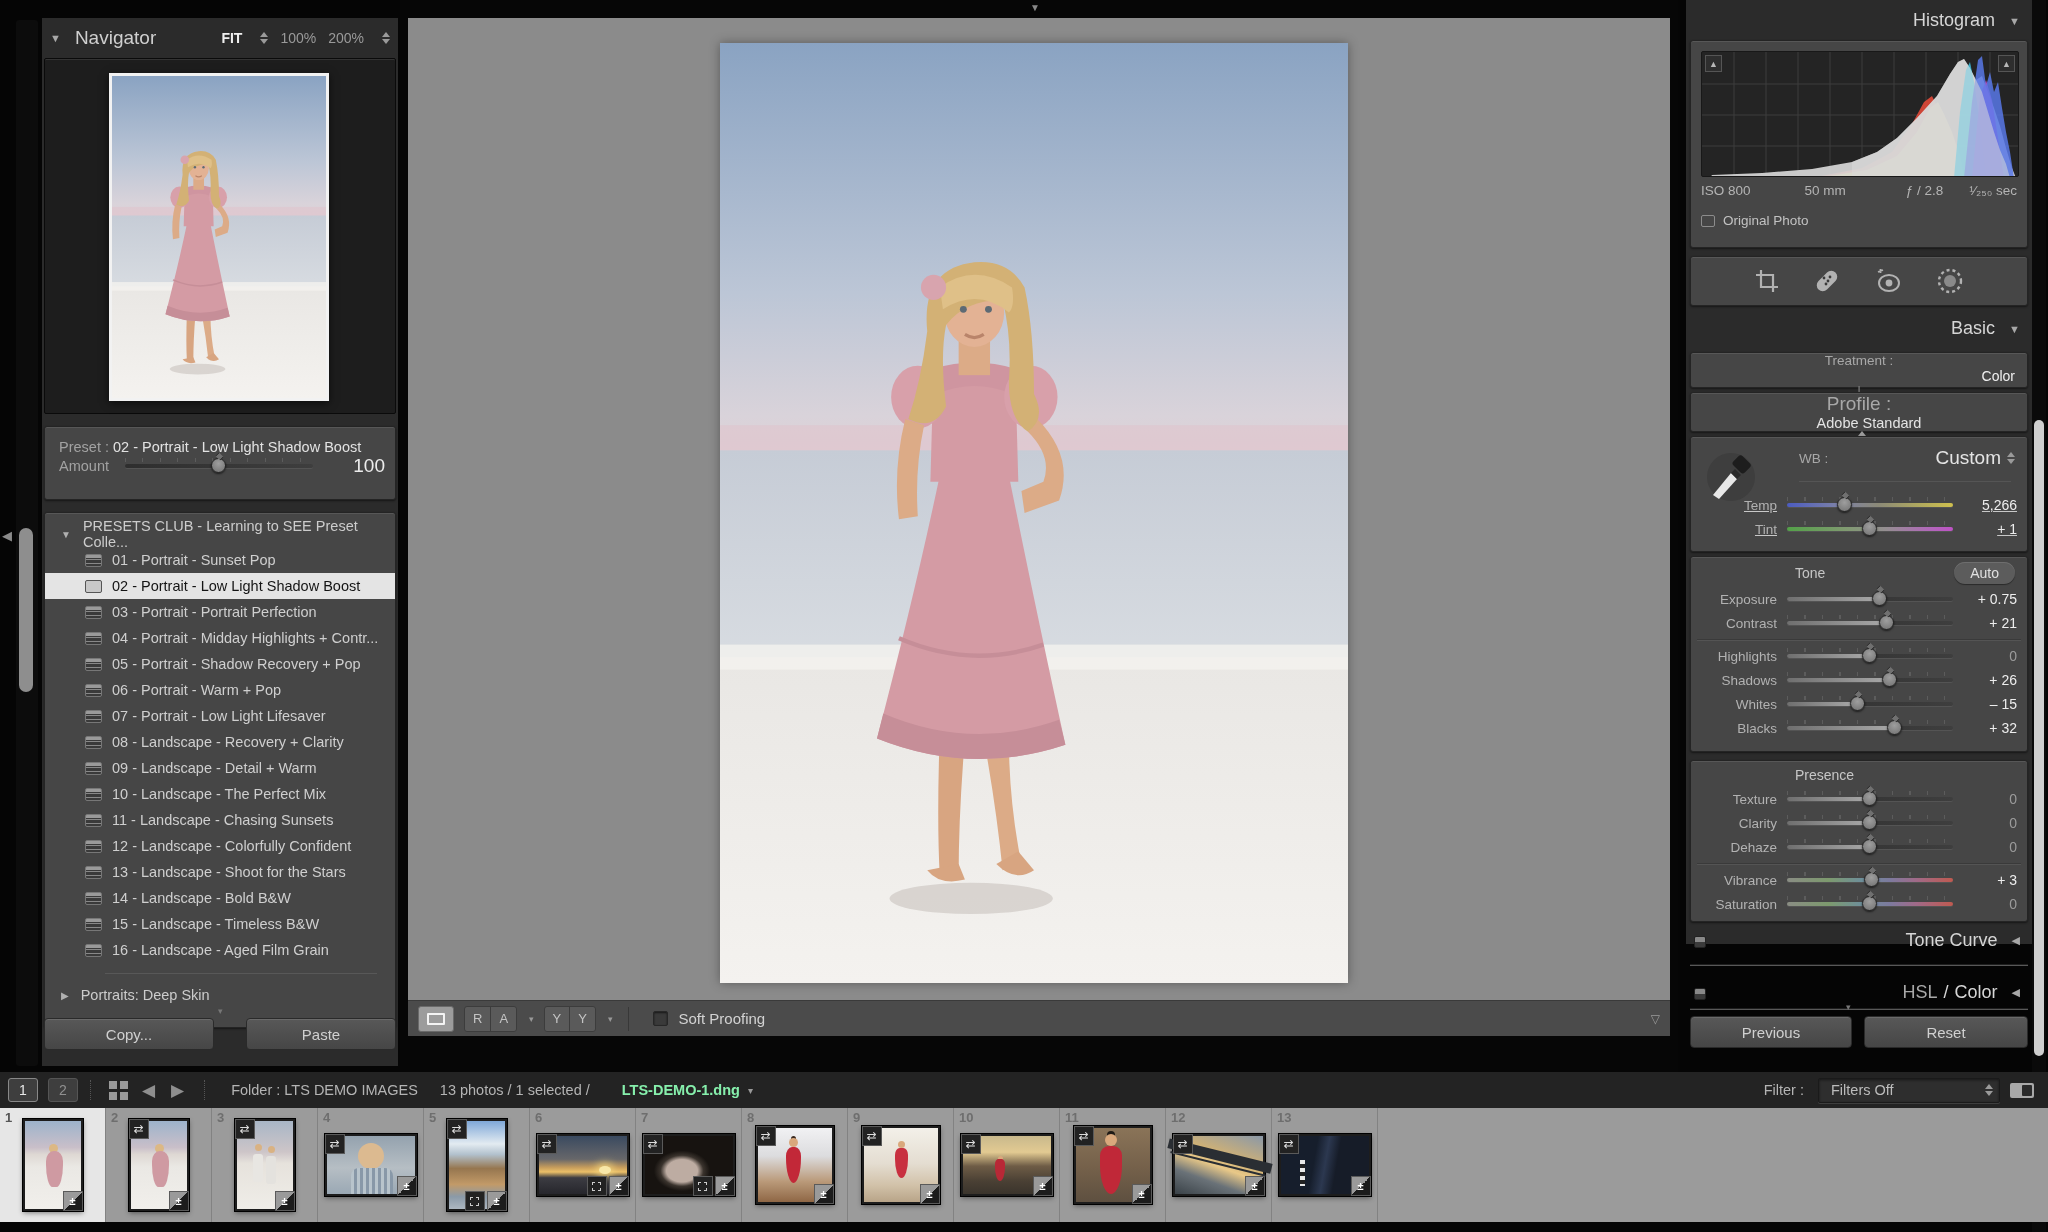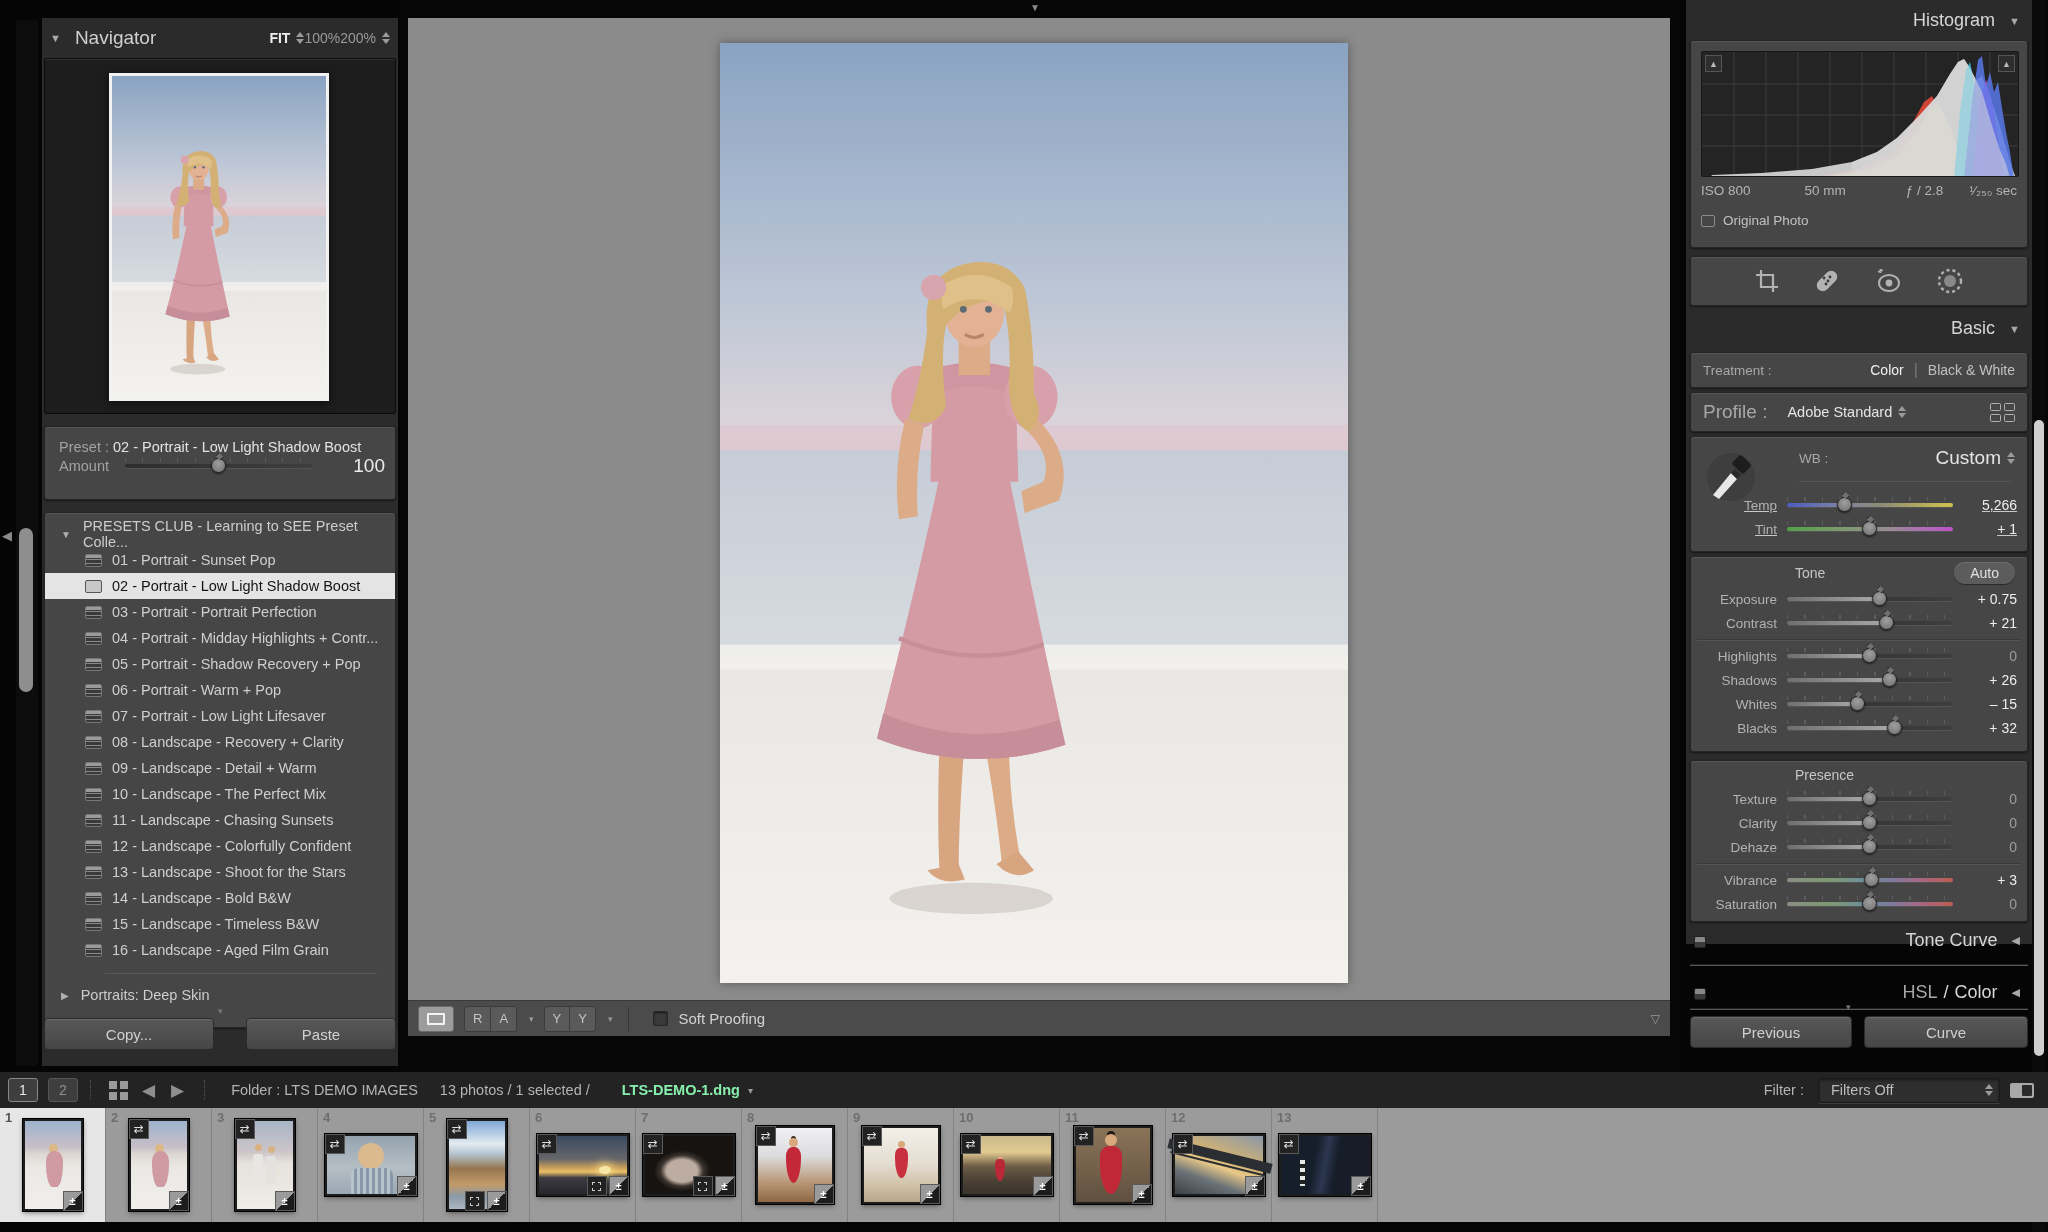--- a/index.html
+++ b/index.html
@@ -24,21 +24,21 @@
   
   #left-arrow{position:absolute;left:2px;top:528px;font-size:13px;color:#8a8a8a;}
   #left-scroll{position:absolute;left:16px;top:20px;width:22px;height:1046px;background:#0c0c0c;border-radius:3px;}
   #left-scroll .thumb{position:absolute;left:3px;top:508px;width:14px;height:164px;background:#8e8e8e;border-radius:7px;}
 
   
   #left-panel{position:absolute;left:42px;top:18px;width:356px;height:1048px;background:#2b2b2b;}
   #nav-hdr{position:absolute;left:0;top:6px;width:100%;height:28px;display:flex;align-items:center;}
   #nav-hdr .tri{margin-left:8px;}
   #nav-hdr .t{margin-left:14px;font-size:19px;color:#cfcfcf;}
-  #nav-zoom{position:absolute;right:8px;top:0;height:28px;display:flex;align-items:center;font-size:14px;justify-content:flex-end;}
+  #nav-zoom{position:absolute;right:8px;top:0;height:28px;display:flex;align-items:center;gap:12px;font-size:14px;justify-content:flex-end;}
   #nav-zoom .fit{color:#efefef;font-weight:bold;}
   #nav-zoom .z{color:#9a9a9a;}
   #nav-box{position:absolute;left:2px;top:40px;width:352px;height:356px;background:#1d1d1d;
            border:1px solid #0a0a0a;border-radius:2px;box-shadow:inset 0 1px 0 #333;}
   #nav-photo{position:absolute;left:64px;top:14px;width:220px;height:328px;background:#fff;
              border:3px solid #f2f2f2;box-shadow:0 2px 8px rgba(0,0,0,.6);}
   #nav-photo svg{display:block;width:100%;height:100%;}
 
   #preset-box{position:absolute;left:2px;top:408px;width:352px;height:74px;}
   #preset-line{position:absolute;left:14px;top:12px;font-size:14.5px;color:#a2a2a2;white-space:nowrap;}
@@ -104,21 +104,21 @@
   #orig-row{position:absolute;left:10px;top:172px;display:flex;align-items:center;gap:8px;}
   #orig-row .cb{width:14px;height:12px;border:1px solid #8c8c8c;border-radius:2px;background:transparent;}
   #orig-row .lb{font-size:13.5px;color:#c2c2c2;}
 
   #tools-box{position:absolute;left:4px;top:256px;width:338px;height:50px;display:flex;align-items:center;
              justify-content:center;gap:34px;}
   #tools-box svg{display:block;}
 
   #basic-hdr{position:absolute;top:318px;right:12px;display:flex;align-items:center;gap:14px;}
 
-  .rp-box{position:absolute;left:4px;width:338px;}
+  .rp-box{position:absolute;left:4px;width:338px;flex-direction:column;}
   #treat-box{top:352px;height:36px;display:flex;align-items:center;padding:0 12px;}
   #treat-box .lab{font-size:13.5px;color:#a8a8a8;}
   #treat-box .color{margin-left:auto;font-size:14px;color:#f0f0f0;}
   #treat-box .sep{margin:0 10px;color:#777;}
   #treat-box .bw{font-size:14px;color:#c0c0c0;}
 
   #profile-box{top:392px;height:40px;display:flex;align-items:center;padding:0 12px;}
   #profile-box .lab{font-size:19px;color:#a8a8a8;}
   #profile-box .val{margin-left:20px;font-size:14.5px;color:#e4e4e4;}
   #prof-grid{margin-left:auto;display:grid;grid-template-columns:11px 11px;grid-gap:3px;}
@@ -703,21 +703,21 @@
     <div class="panel-hdr-right" style="top:982px">
       <span class="hdr" style="color:#a8a8a8">HSL</span>
       <span class="hdr" style="margin:0 -8px">/</span>
       <span class="hdr">Color</span>
       <span class="tri">◀</span>
     </div>
     <div class="groove" style="left:4px;right:4px;top:1008px"></div>
     <div id="rp-grip">▾</div>
 
     <div id="prev-btn" class="btn">Previous</div>
-    <div id="reset-btn" class="btn">Curve</div>
+    <div id="reset-btn" class="btn">Reset</div>
   </div>
 
   <div id="right-scroll">
     <div class="thumb"></div>
   </div>
 
   <div id="statusbar">
     <div class="win-btn">1</div>
     <div class="win-btn dim">2</div>
     <div class="sb-dots"></div>

